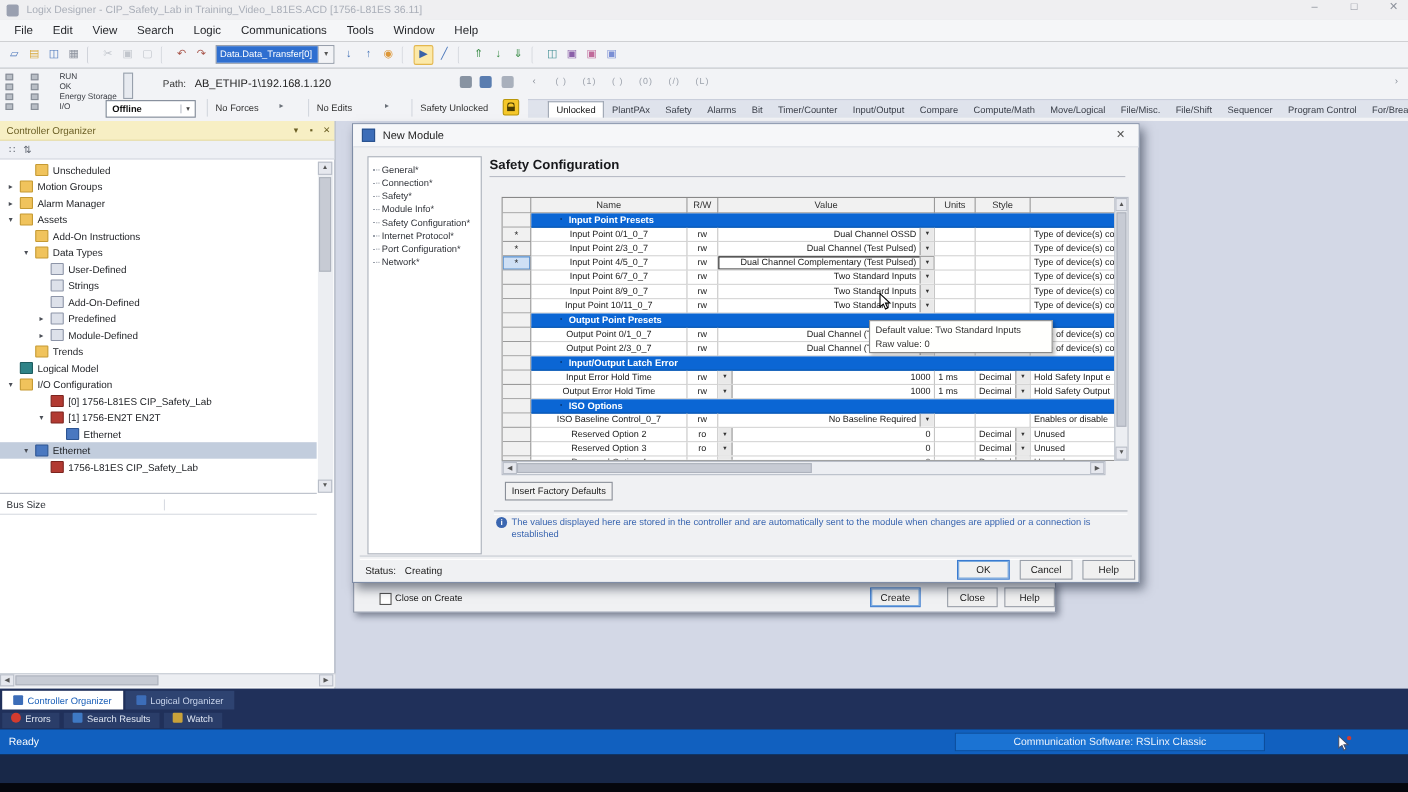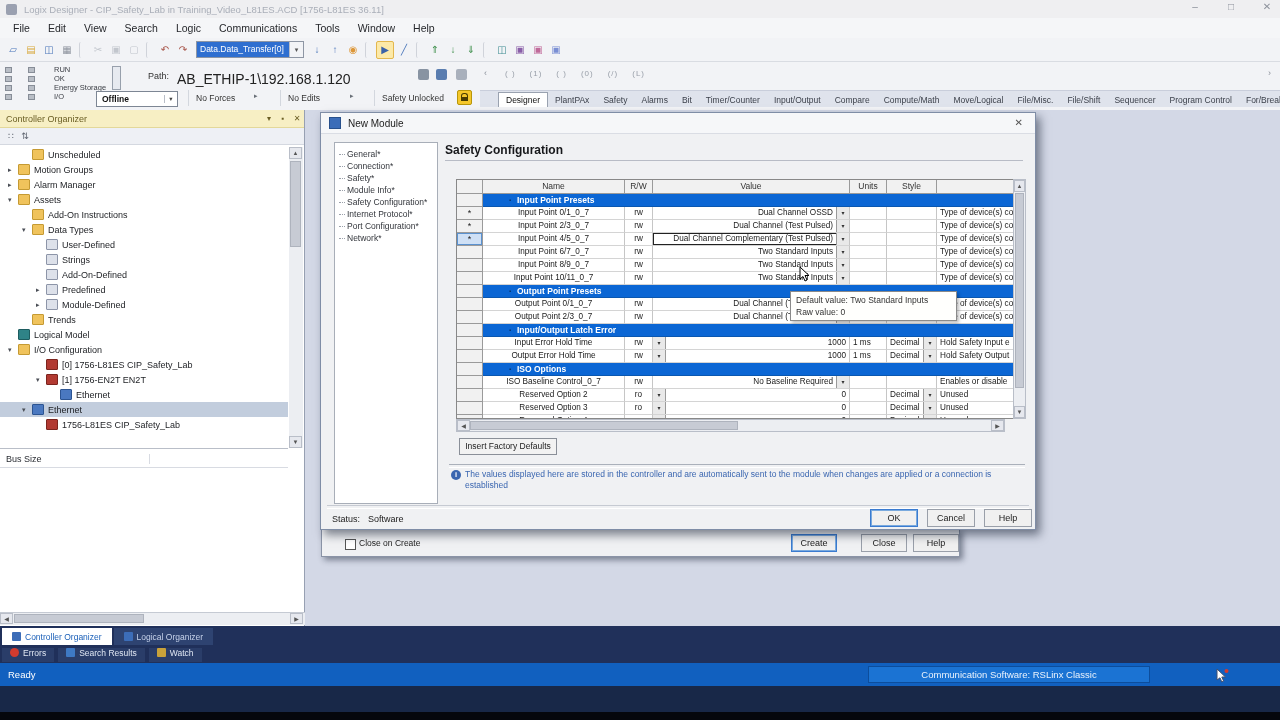--- a/index.html
+++ b/index.html
@@ -25,21 +25,21 @@
   .tbcombo{width:106px;height:15px;border:1px solid #8e96a4;background:#fff;display:flex;margin:0 4px;}
   .tbcombo .sel{flex:1;background:#2f6fd0;color:#fff;font-size:8.5px;line-height:15px;padding:0 3px;white-space:nowrap;overflow:hidden;}
   .tbcombo .dd{width:13px;background:#f2f3f6;border-left:1px solid #b9bec8;text-align:center;font-size:7px;color:#555;line-height:15px;}
   
   .onlinebar{left:0;top:62px;width:1280px;height:48px;background:#f2f3f6;border-bottom:1px solid #c7ccd6;}
   .ledrow{position:absolute;left:5px;display:flex;align-items:center;gap:16px;}
   .led{width:5px;height:4px;background:#b9bec6;border:1px solid #878d97;}
   .ledlabel{font-size:7.5px;color:#3a3d44;margin-left:3px;white-space:nowrap;}
   .grip{position:absolute;left:112px;top:4px;width:7px;height:22px;border:1px solid #98a0ac;background:#e7eaf0;}
   .pathlabel{position:absolute;left:148px;top:9px;font-size:9px;color:#333;}
-  .pathvalue{position:absolute;left:177px;top:9px;font-size:14px;color:#222;}
+  .pathvalue{position:absolute;left:177px;top:9px;font-size:10px;color:#222;}
   .pathicon{position:absolute;top:7px;width:11px;height:11px;border-radius:2px;}
   .modebox{position:absolute;left:96px;top:29px;width:80px;height:14px;background:#fff;border:1px solid #7d8694;display:flex;align-items:center;}
   .modebox .mtxt{flex:1;font-size:8.5px;font-weight:bold;color:#111;padding-left:5px;}
   .modebox .mdd{width:12px;border-left:1px solid #b9bec8;text-align:center;font-size:6.5px;color:#444;}
   .modetxt{position:absolute;top:31px;font-size:8.5px;color:#333;white-space:nowrap;}
   .modesep{position:absolute;top:28px;height:16px;border-left:1px solid #d3d7de;}
   .mglyph{position:absolute;top:30px;font-size:7px;color:#6a7078;}
   .lockicon{position:absolute;left:457px;top:28px;width:13px;height:13px;background:#f5c72a;border:1px solid #b8960a;border-radius:2px;}
   .lockicon::before{content:"";position:absolute;left:3px;top:2px;width:5px;height:4px;border:1.5px solid #4a3c00;border-bottom:none;border-radius:3px 3px 0 0;}
   .lockicon::after{content:"";position:absolute;left:2.5px;top:6px;width:7px;height:4px;background:#4a3c00;}
@@ -263,21 +263,21 @@
         <span class="rung">(1)</span>
         <span class="rung">( )</span>
         <span class="rung">(0)</span>
         <span class="rung">(/)</span>
         <span class="rung">(L)</span>
       </span>
     <span class="ladderarrow" style="left:1268px;">›</span>
     <span class="instabarrows">‹ ›</span>
     <div class="instabs">
 
-    <span class="instab active">Designer</span>
+    <span class="instab active">Unlocked</span>
         <span class="instab">PlantPAx</span>
         <span class="instab">Safety</span>
         <span class="instab">Alarms</span>
         <span class="instab">Bit</span>
         <span class="instab">Timer/Counter</span>
         <span class="instab">Input/Output</span>
         <span class="instab">Compare</span>
         <span class="instab">Compute/Math</span>
         <span class="instab">Move/Logical</span>
         <span class="instab">File/Misc.</span>
@@ -778,21 +778,21 @@
 
     <div class="insertbtn">Insert Factory Defaults</div>
     <div class="dlgrule"></div>
     <span class="noteicon">i</span>
     <div class="notetext">
       <div>The values displayed here are stored in the controller and are automatically sent to the module when changes are applied or a connection is</div>
       <div>established</div>
     </div>
     <div class="dlgstatrule"></div>
     <div class="dlgstatus">
-      <span>Status:</span><b>Software</b>
+      <span>Status:</span><b>Creating</b>
     </div>
     <span class="btn focusblue" style="left:549px;top:396px;width:48px;">OK</span>
     <span class="btn" style="left:606px;top:396px;width:48px;">Cancel</span>
     <span class="btn" style="left:663px;top:396px;width:48px;">Help</span>
   </div>
 
   <div class="abs tooltip">
     <div>Default value: Two Standard Inputs</div>
     <div>Raw value: 0</div>
   </div>

